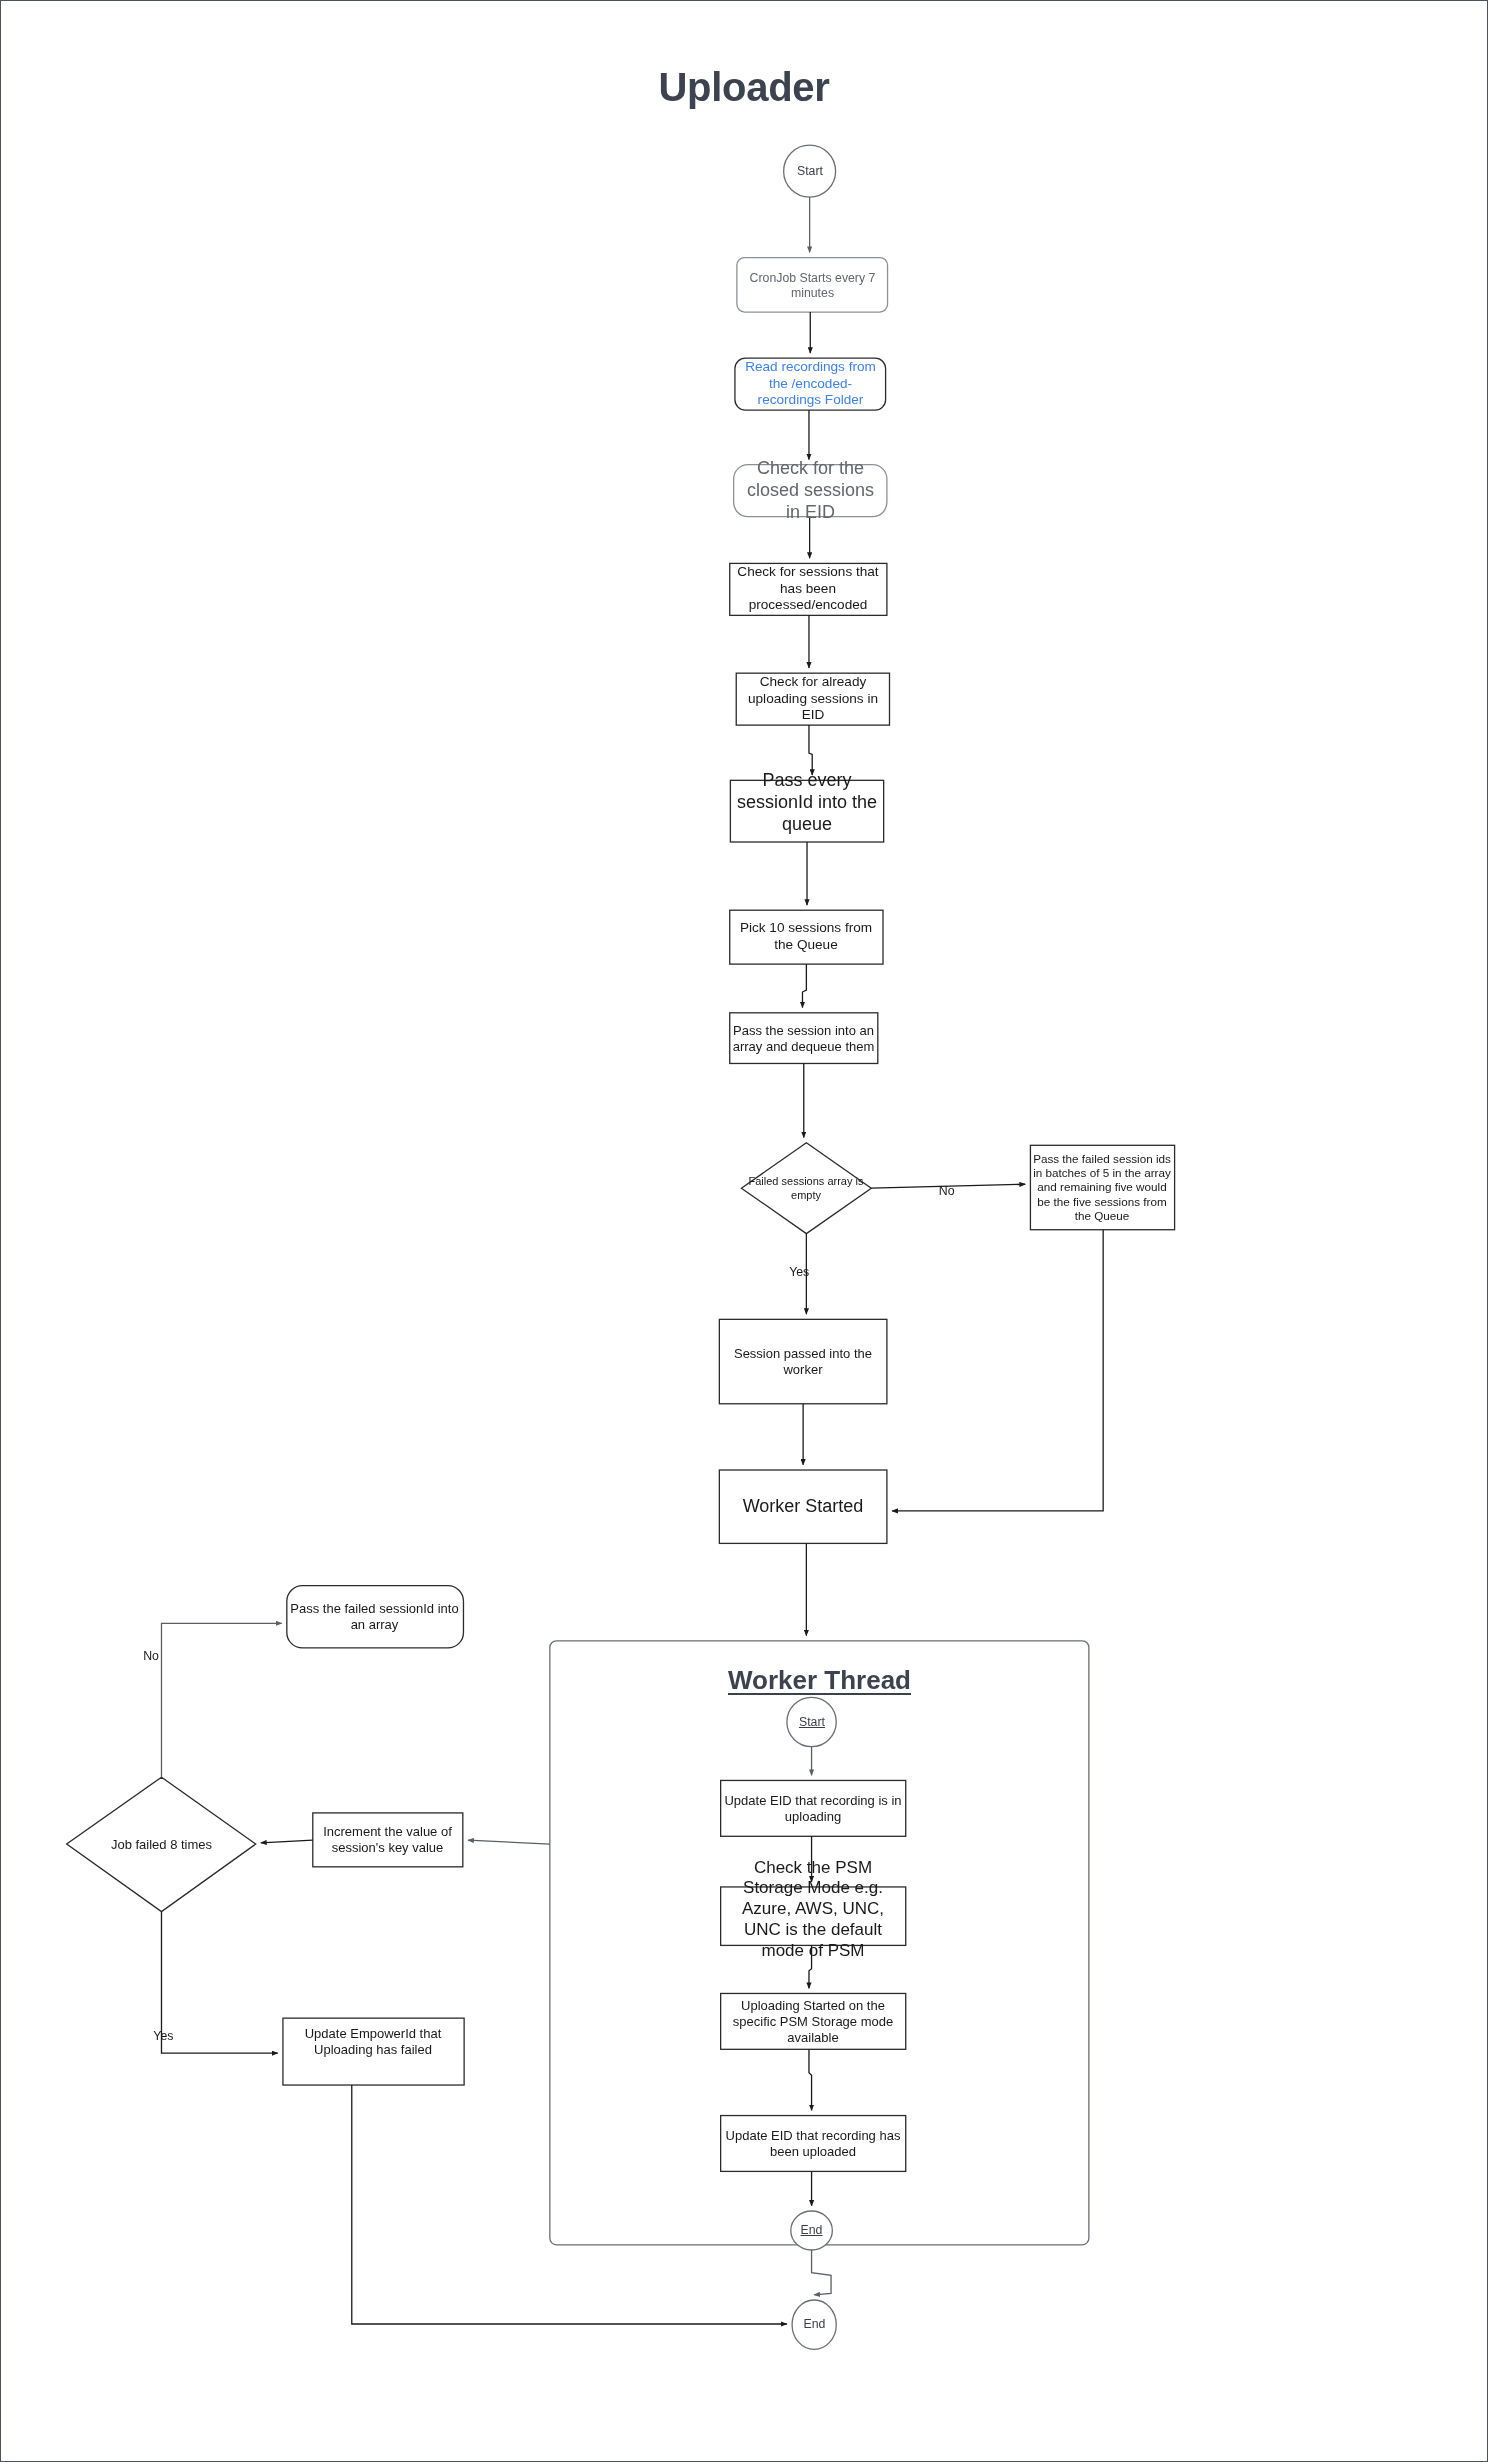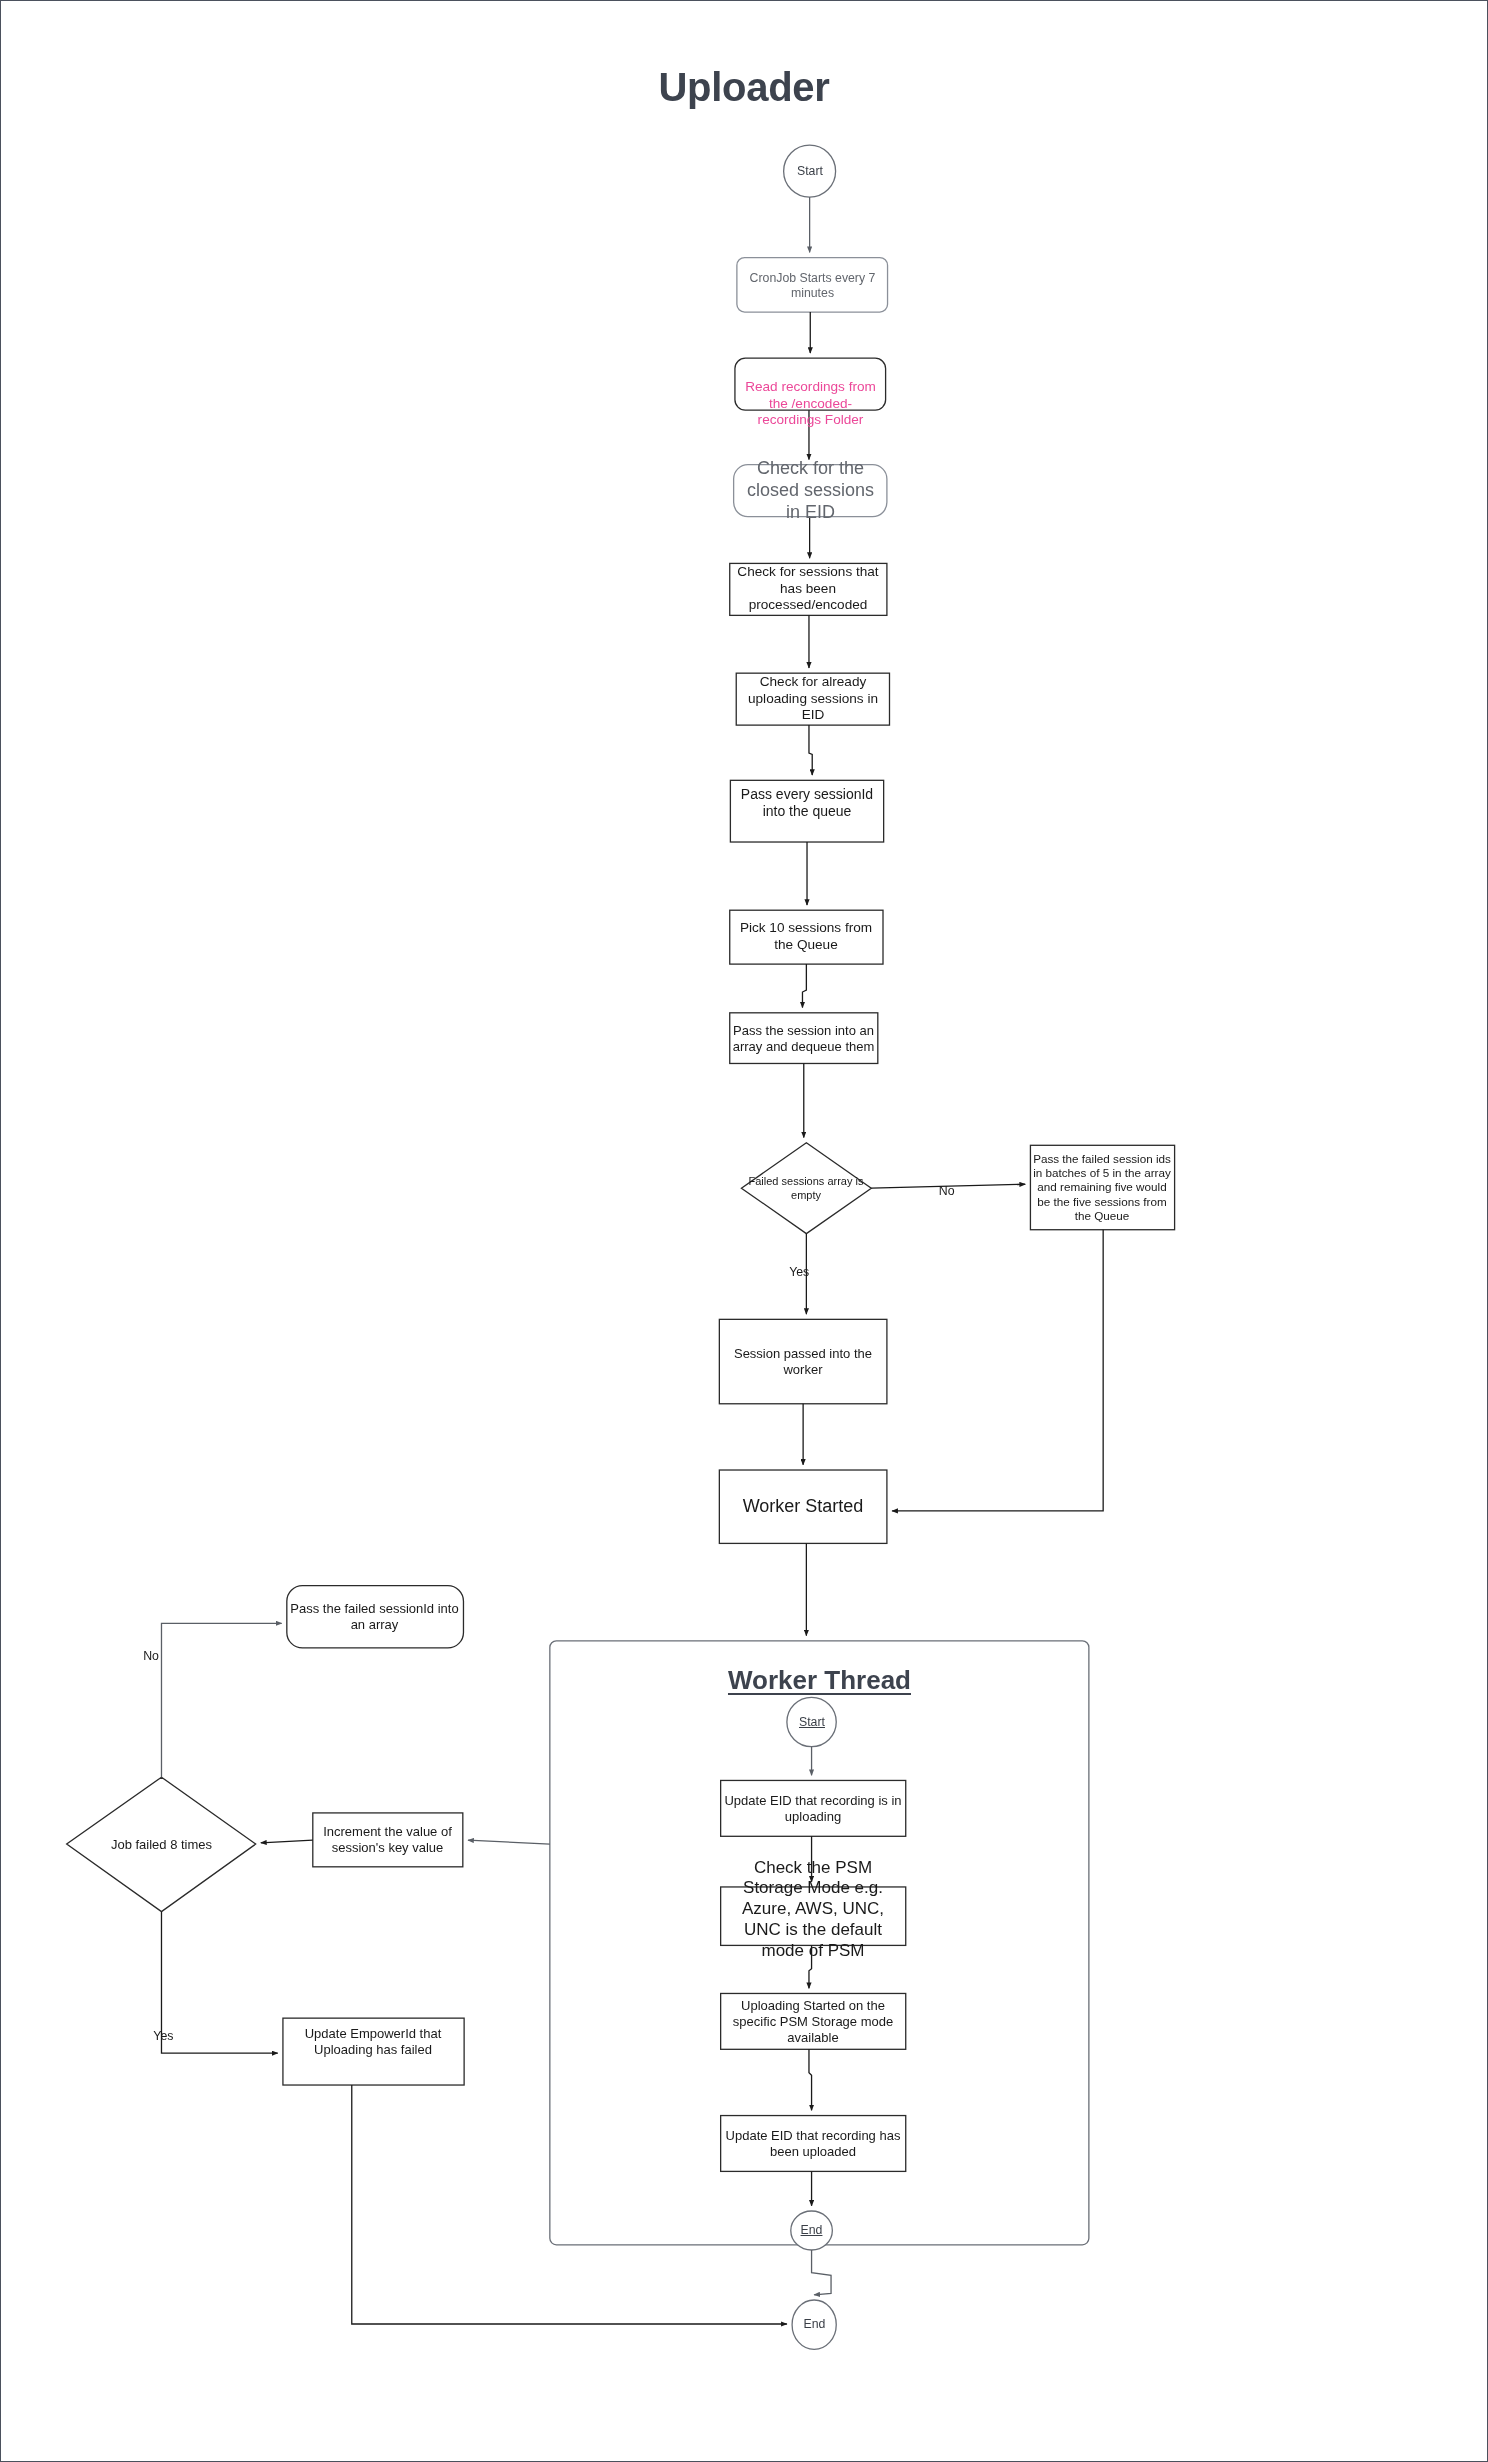--- a/index.html
+++ b/index.html
@@ -178,29 +178,29 @@
     <text class="edge-label" x="1456" y="1838">No</text>
     <text class="edge-label" x="1229" y="1963">Yes</text>
     <text class="edge-label" x="231" y="2555">No</text>
     <text class="edge-label" x="250" y="3140">Yes</text>
   </svg>
 
   <div class="shape-text" style="left:783px; top:157px; width:52px; height:26px; font-size:12.3px; color:#3a3f47;">Start</div>
 
   <div class="shape-text" style="left:740px; top:259px; width:143px; height:51px; font-size:12.3px; color:#62666d;">CronJob Starts every 7 minutes</div>
 
-  <div class="shape-text" style="left:737px; top:359px; width:145px; height:48px; font-size:13.6px; color:#ec4899;margin-top:20px;">Read recordings from the /encoded-recordings Folder</div>
+  <div class="shape-text" style="left:737px; top:359px; width:145px; height:48px; font-size:13.6px; color:#3b82f6;">Read recordings from the /encoded-recordings Folder</div>
 
   <div class="shape-text" style="left:737px; top:466px; width:145px; height:48px; font-size:18px; color:#62666d;text-align:center;">Check for the closed sessions in EID</div>
 
   <div class="shape-text" style="left:731px; top:564px; width:152px; height:48px; font-size:13.6px; color:#1a1a1a;">Check for sessions that has been processed/encoded</div>
 
   <div class="shape-text" style="left:738px; top:674px; width:148px; height:48px; font-size:13.6px; color:#1a1a1a;">Check for already uploading sessions in EID</div>
 
-  <div class="shape-text" style="left:732px; top:781px; width:148px; height:42px; font-size:14px; color:#1a1a1a;">Pass every sessionId into the queue</div>
+  <div class="shape-text" style="left:732px; top:781px; width:148px; height:42px; font-size:18px; color:#1a1a1a;">Pass every sessionId into the queue</div>
 
   <div class="shape-text" style="left:731px; top:911px; width:148px; height:50px; font-size:13.6px; color:#1a1a1a;">Pick 10 sessions from the Queue</div>
 
   <div class="shape-text" style="left:731px; top:1014px; width:143px; height:47px; font-size:13px; color:#1a1a1a;">Pass the session into an array and dequeue them</div>
 
   <div class="shape-text" style="left:740px; top:1176px; width:130px; height:23.4px; font-size:11px; color:#1a1a1a;">Failed sessions array is empty</div>
 
   <div class="shape-text" style="left:1031px; top:1146px; width:140px; height:81px; font-size:11.7px; color:#1a1a1a;">Pass the failed session ids in batches of 5 in the array and remaining five would be the five sessions from the Queue</div>
 
   <div class="shape-text" style="left:721px; top:1320px; width:162px; height:81px; font-size:13px; color:#1a1a1a;">Session passed into the worker</div>

